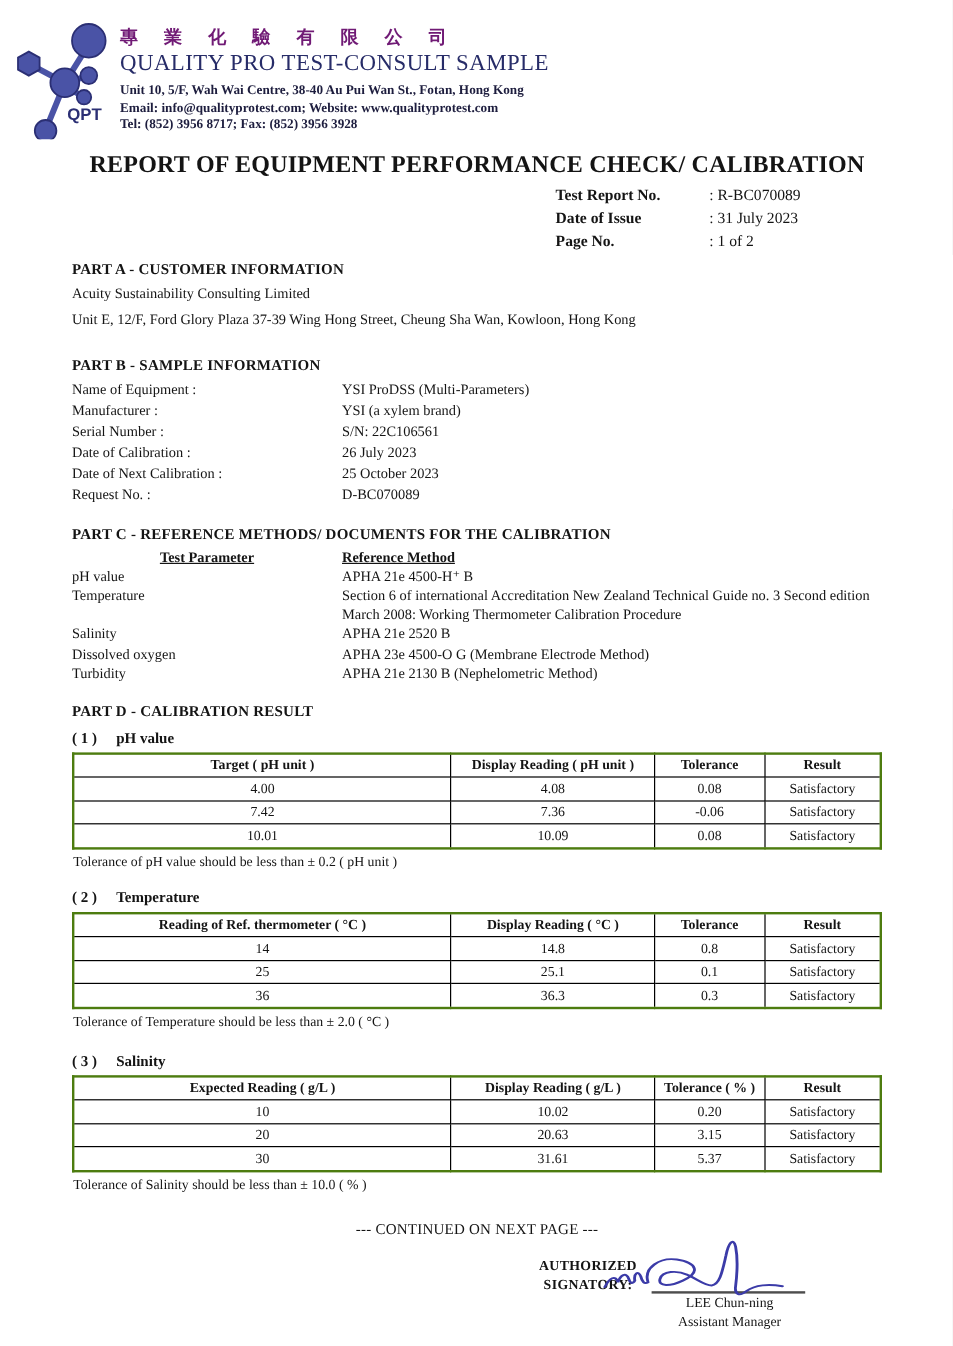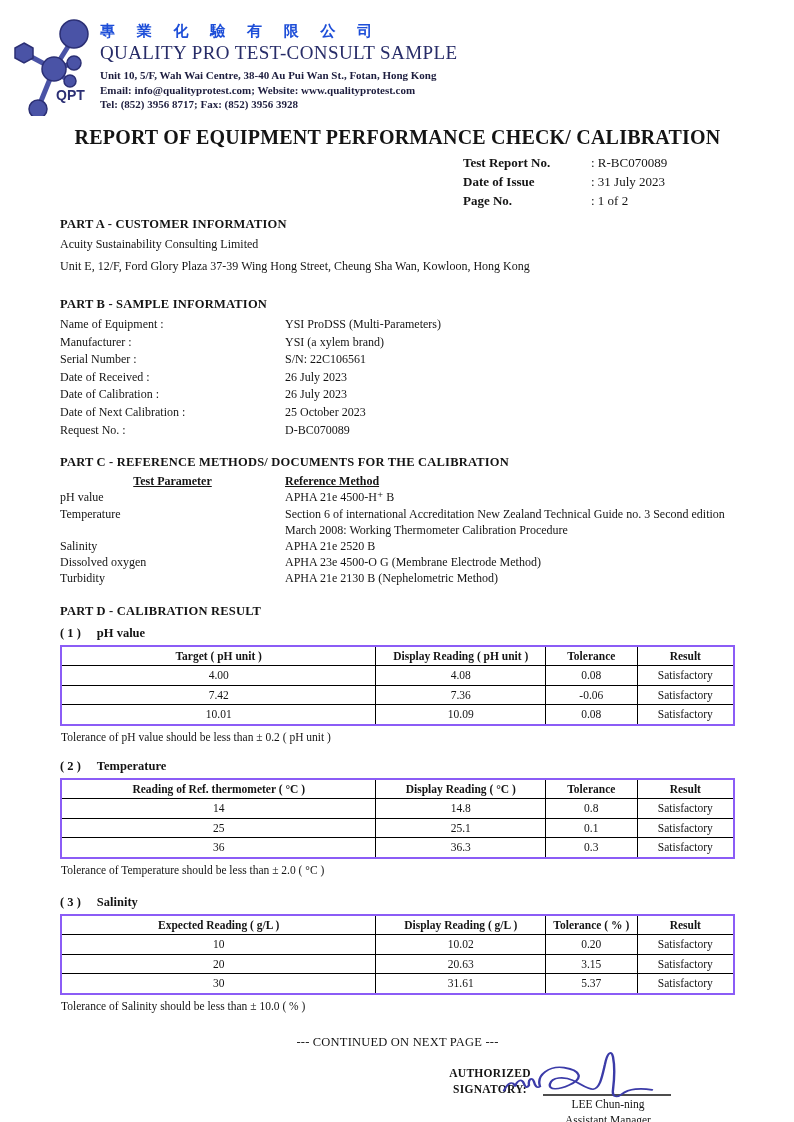--- a/index.html
+++ b/index.html
@@ -4,21 +4,21 @@
 <style>
   html,body { margin:0; padding:0; background:#e8e8e8; }
   .page {
     position:relative; width:794px; height:1122px; margin:0 auto;
     background:#ffffff; overflow:hidden;
     font-family:"Liberation Serif","DejaVu Serif",serif; color:#141414;
   }
   
   .logo { position:absolute; left:8px; top:12px; width:90px; height:104px; }
   .company { position:absolute; left:100px; top:22px; width:470px; }
-  .cn-name { font-size:15px; letter-spacing:9px; color:#1d4ed8; font-weight:bold; }
+  .cn-name { font-size:15px; letter-spacing:9px; color:#701a75; font-weight:bold; }
   .en-name { font-size:19px; color:#272c68; letter-spacing:0.4px; margin-top:1px; }
   .addr-line { font-size:11px; font-weight:bold; color:#1d1d3e; line-height:14.5px; }
   .addr-first { margin-top:4px; }
   
   .content { position:absolute; left:60px; top:124px; width:675px; }
   .title { text-align:center; font-size:20px; font-weight:bold; letter-spacing:0.2px; line-height:26px; }
   .report-info { margin:3px 0 0 403px; font-size:13px; line-height:19px; }
   .ri-label { display:inline-block; width:128px; font-weight:bold; }
   .part-heading { font-size:12.5px; font-weight:bold; letter-spacing:0.2px; }
   .pa { margin-top:7px; }
@@ -29,21 +29,21 @@
   .pb-lbl { display:inline-block; width:225px; }
   .pc { margin-top:16px; }
   .pc-grid { margin-top:3px; font-size:12px; }
   .pc-row { display:flex; line-height:16.2px; }
   .pc-param { width:225px; flex:none; }
   .pc-method { flex:1; }
   .pc-head { font-weight:bold; text-decoration:underline;text-align:center; }
   .pd { margin-top:17px; }
   .sec-title { margin-top:16px; font-size:12.5px; font-weight:bold; }
   .sec-num { margin-right:16px; }
-  table.cal { width:675px; border-collapse:collapse; margin-top:4px; border:2px solid #8b5cf6; }
+  table.cal { width:675px; border-collapse:collapse; margin-top:4px; border:2px solid #4d7c0f; }
   .cal th, .cal td {
     border:1px solid #000; font-size:11.5px; padding:2px 4px;
     text-align:center; height:14.5px; font-family:inherit;
   }
   .cal th { font-weight:bold; }
   .note { font-size:11.5px; margin-top:5px; padding-left:1px; }
   .continued { text-align:center; font-size:12.5px; margin-top:23px; letter-spacing:0.2px; }
   
   .sig-block { position:relative; height:74px; margin-top:2px; }
   .auth { position:absolute; left:376px; top:13px; width:108px; text-align:center;
@@ -108,21 +108,20 @@
       <div class="pa-line">Acuity Sustainability Consulting Limited</div>
       <div class="pa-line">Unit E, 12/F, Ford Glory Plaza 37-39 Wing Hong Street, Cheung Sha Wan, Kowloon, Hong Kong</div>
     </div>
 
     <div class="pb">
       <div class="part-heading">PART B - SAMPLE INFORMATION</div>
       <div class="pb-rows">
         <div class="pb-row"><span class="pb-lbl">Name of Equipment :</span><span>YSI ProDSS (Multi-Parameters)</span></div>
         <div class="pb-row"><span class="pb-lbl">Manufacturer :</span><span>YSI (a xylem brand)</span></div>
         <div class="pb-row"><span class="pb-lbl">Serial Number :</span><span>S/N: 22C106561</span></div>
-        <div class="pb-row"><span class="pb-lbl">Date of Received :</span><span>26 July 2023</span></div>
         <div class="pb-row"><span class="pb-lbl">Date of Calibration :</span><span>26 July 2023</span></div>
         <div class="pb-row"><span class="pb-lbl">Date of Next Calibration :</span><span>25 October 2023</span></div>
         <div class="pb-row"><span class="pb-lbl">Request No. :</span><span>D-BC070089</span></div>
       </div>
     </div>
 
     <div class="pc">
       <div class="part-heading">PART C - REFERENCE METHODS/ DOCUMENTS FOR THE CALIBRATION</div>
       <div class="pc-grid">
         <div class="pc-row">

